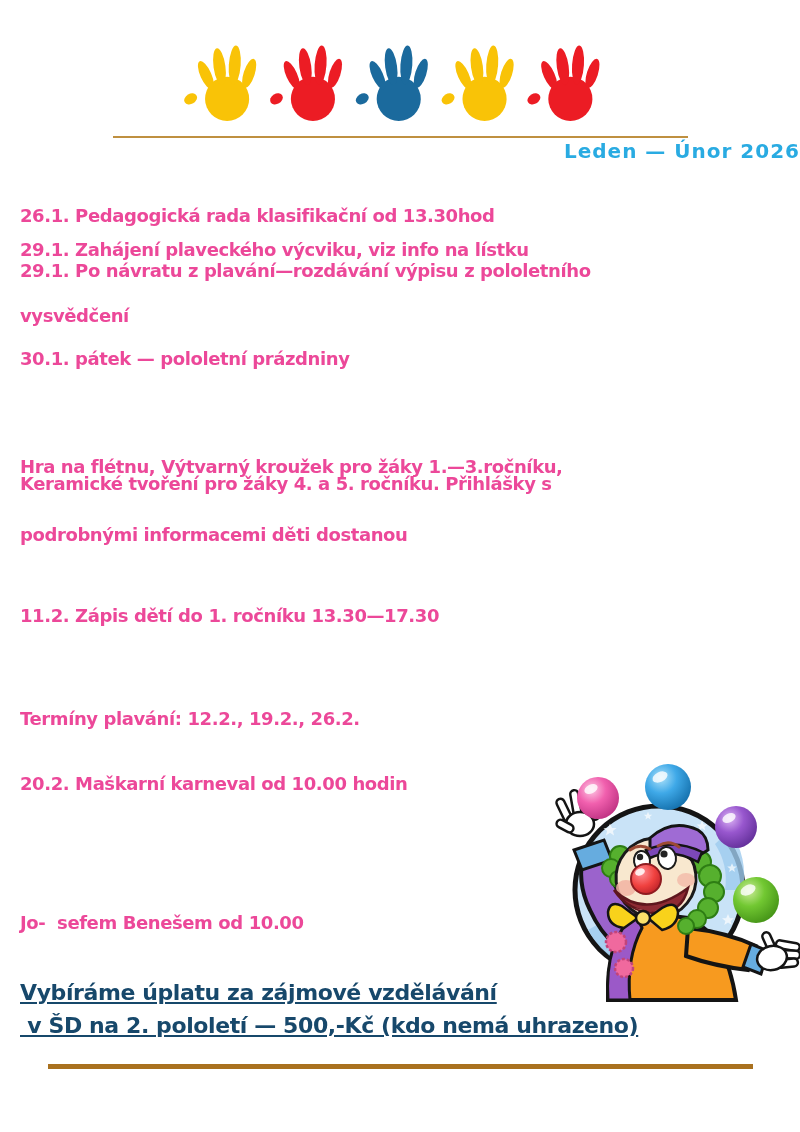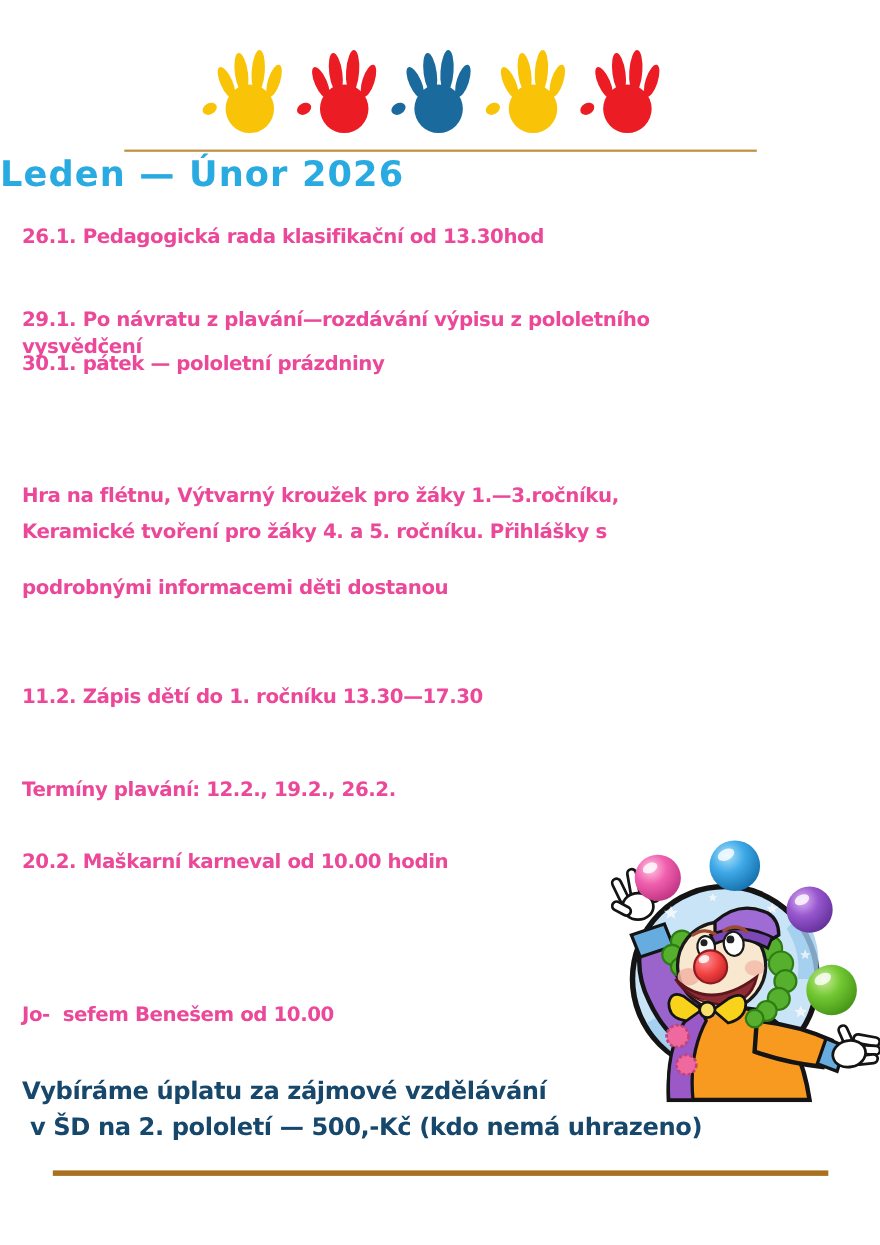--- a/index.html
+++ b/index.html
@@ -8,33 +8,33 @@
     width:800px;height:1132px;
     background:#ffffff;
     overflow:hidden;
     font-family:"DejaVu Sans","Liberation Sans",sans-serif;
   }
   .handprints{position:absolute;left:183px;top:42px;width:434px;height:90px;}
   .rule-top{position:absolute;left:113px;top:136px;width:575px;height:2px;background:#BF9040;}
   .rule-bottom{position:absolute;left:48px;top:1064px;width:705px;height:5px;background:#A9711F;}
   .title{
     position:absolute;left:0;top:139px;width:100%;
-    text-align:left;
-    font-size:32px;font-weight:700;letter-spacing:1px;
+    text-align:right;
+    font-size:20px;font-weight:700;letter-spacing:1px;
     color:#29ABE2;white-space:pre;
   }
   .line{
     position:absolute;left:20px;
     font-size:18px;font-weight:700;letter-spacing:-0.4px;
     color:#ec4899;white-space:pre;
   }
   .footer-line{
     position:absolute;left:20px;
     font-size:22px;font-weight:700;letter-spacing:-0.4px;
-    color:#17486B;white-space:pre;
+    color:#17486B;white-space:pre;text-decoration:underline;
   }
   .clown{position:absolute;left:550px;top:760px;width:252px;height:242px;}
 </style>
 </head>
 <body>
 
 <div class="page">
 
   <svg class="handprints" viewBox="0 0 440 90" aria-hidden="true">
     <defs>
@@ -51,29 +51,30 @@
     <use href="#hand" x="87" y="2" width="86" height="86" fill="#EC1C24"></use>
     <use href="#hand" x="174" y="2" width="86" height="86" fill="#1B6A9D"></use>
     <use href="#hand" x="261" y="2" width="86" height="86" fill="#F9C307"></use>
     <use href="#hand" x="348" y="2" width="86" height="86" fill="#EC1C24"></use>
   </svg>
 
   <div class="rule-top"></div>
   <div class="title">Leden — Únor 2026</div>
 
   <div class="line" style="top:205px">26.1. Pedagogická rada klasifikační od 13.30hod</div>
-  <div class="line" style="top:280px">29.1. Po návratu z plavání—rozdávání výpisu z pololetního</div>
+  <div class="line" style="top:239px">29.1. Zahájení plaveckého výcviku, viz info na lístku</div>
+  <div class="line" style="top:260px">29.1. Po návratu z plavání—rozdávání výpisu z pololetního</div>
   <div class="line" style="top:305px">vysvědčení</div>
-  <div class="line" style="top:320px">30.1. pátek — pololetní prázdniny</div>
+  <div class="line" style="top:348px">30.1. pátek — pololetní prázdniny</div>
 
-  <div class="line" style="top:440px">Hra na flétnu, Výtvarný kroužek pro žáky 1.—3.ročníku,</div>
+  <div class="line" style="top:456px">Hra na flétnu, Výtvarný kroužek pro žáky 1.—3.ročníku,</div>
   <div class="line" style="top:473px">Keramické tvoření pro žáky 4. a 5. ročníku. Přihlášky s</div>
   <div class="line" style="top:524px">podrobnými informacemi děti dostanou</div>
 
-  <div class="line" style="top:623px">11.2. Zápis dětí do 1. ročníku 13.30—17.30</div>
+  <div class="line" style="top:605px">11.2. Zápis dětí do 1. ročníku 13.30—17.30</div>
   <div class="line" style="top:708px">Termíny plavání: 12.2., 19.2., 26.2.</div>
   <div class="line" style="top:773px">20.2. Maškarní karneval od 10.00 hodin</div>
   <div class="line" style="top:912px">Jo-  sefem Benešem od 10.00</div>
 
   <svg class="clown" viewBox="0 0 252 242" aria-hidden="true">
     <defs>
       <radialGradient id="gPink" cx="35%" cy="30%" r="75%">
         <stop offset="0%" stop-color="#FDC9E4"></stop>
           <stop offset="45%" stop-color="#F160AE"></stop>
           <stop offset="100%" stop-color="#C03383"></stop>

